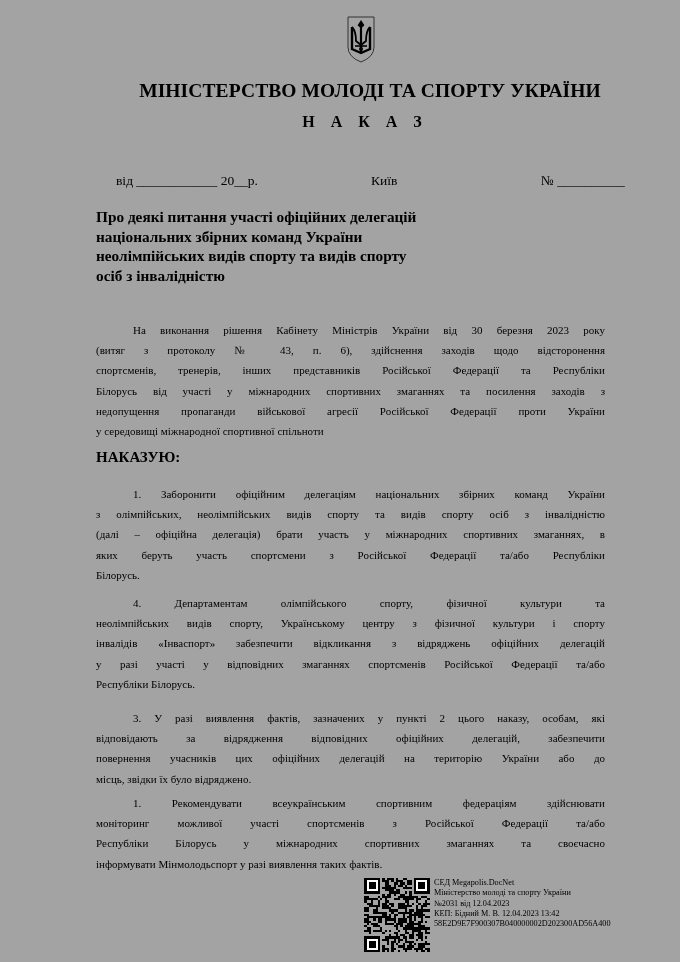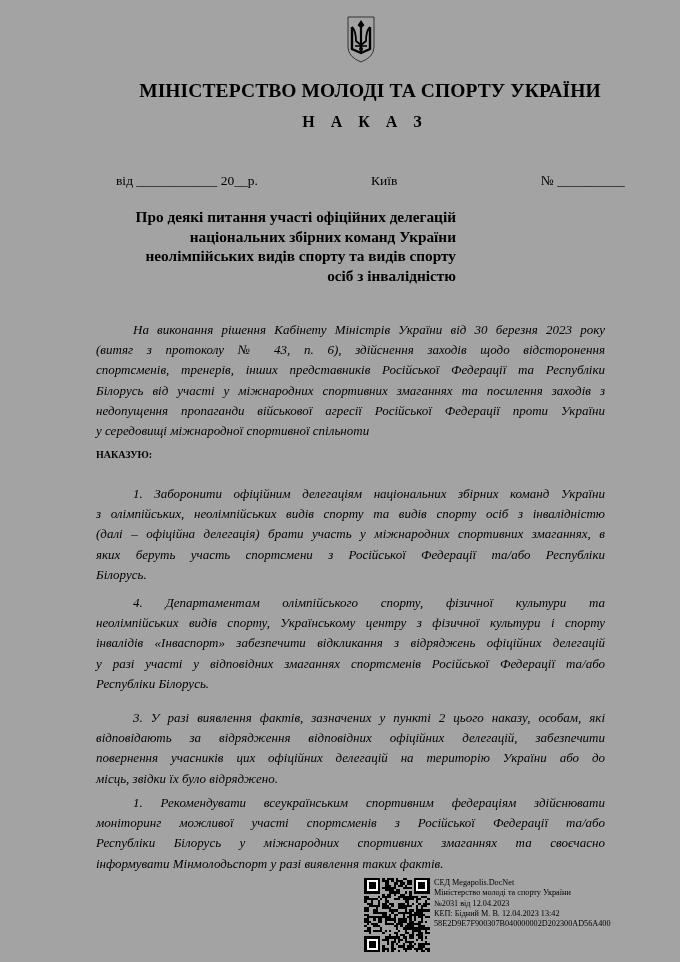--- a/index.html
+++ b/index.html
@@ -13,31 +13,31 @@
               font-weight: bold; font-size: 19.5px; padding-left: 60px; letter-spacing: 0.1px; }
   .nakaz { position: absolute; left: 0; right: 0; top: 113px; text-align: center;
            font-weight: bold; font-size: 16px; letter-spacing: 6px; padding-left: 50px; }
 
   .dateline { position: absolute; top: 173px; font-size: 13.5px; }
   .date-left { left: 116px; text-align: center; }
   .date-city { left: 371px; }
   .date-num { left: 541px; }
 
   .subject { position: absolute; left: 96px; top: 207px; width: 360px;
-             font-weight: bold; font-size: 15.3px; line-height: 19.5px; text-align: right; }
+             font-weight: bold; font-size: 15.3px; line-height: 19.5px; }
   .subject div { white-space: nowrap; }
 
-  .para { position: absolute; left: 96px; width: 509px; font-size: 13px;
-          line-height: 20.2px; text-align: justify; font-style: italic; }
+  .para { position: absolute; left: 96px; width: 509px; font-size: 11px;
+          line-height: 20.2px; text-align: justify; }
   .para .line { display: block; text-align: justify; text-align-last: justify; white-space: nowrap; height: 20.2px; }
   .para .line.last { text-align-last: left; }
   .para .line.indent { padding-left: 37px; }
 
   .p-intro { top: 320px; }
-  .nakazuyu { position: absolute; left: 96px; top: 449px; font-weight: bold; font-size: 10px; }
+  .nakazuyu { position: absolute; left: 96px; top: 449px; font-weight: bold; font-size: 15px; }
   .p1 { top: 484px; }
   .p2 { top: 593px; }
   .p3 { top: 708px; }
   .p4 { top: 793px; }
 
   .stamp { position: absolute; left: 364px; top: 878px; width: 260px; height: 76px; }
   .qr { position: absolute; left: 0; top: 0; width: 66px; height: 74px; }
   .stamp-text { position: absolute; left: 70px; top: 0; font-size: 8.2px; line-height: 10.3px; white-space: nowrap; }
 </style>
 </head>

